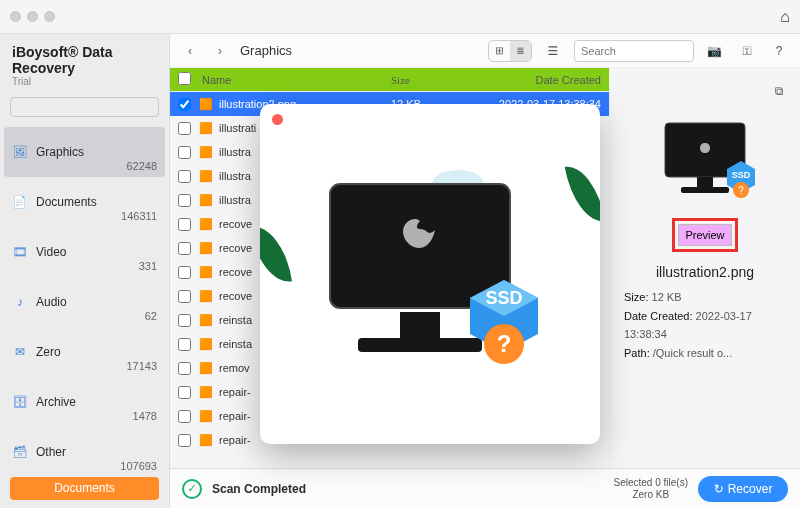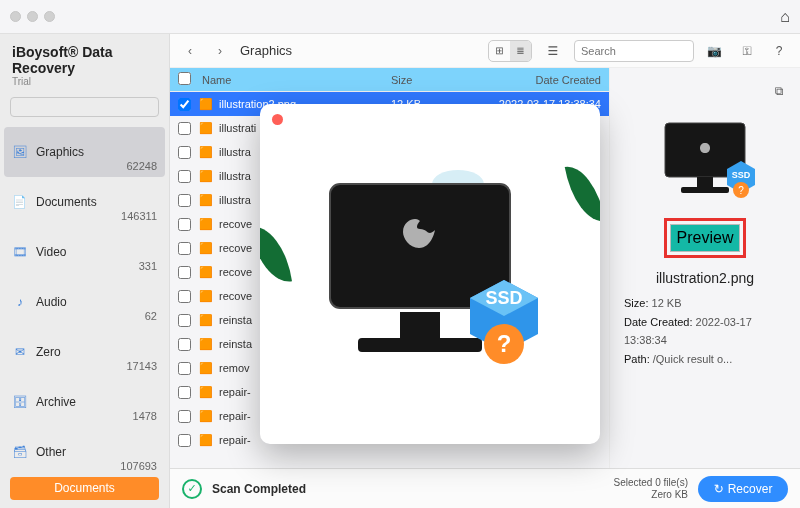--- a/index.html
+++ b/index.html
@@ -26,45 +26,45 @@
 .navbtn { width:20px; height:20px; display:flex; align-items:center; justify-content:center; color:#666; cursor:pointer; }
 .crumb { font-size:13px; color:#333; }
 .spacer { flex:1; }
 .viewtog { border:1px solid #ccc; border-radius:5px; display:flex; height:22px; width:44px; overflow:hidden; }
 .viewtog span { flex:1; display:flex; align-items:center; justify-content:center; font-size:10px; color:#555; cursor:pointer; }
 .viewtog span.on { background:#e4e4e4; }
 .iconbtn { width:22px; height:22px; display:flex; align-items:center; justify-content:center; color:#555; cursor:pointer; }
 .search { width:120px; height:22px; border:1px solid #ccc; border-radius:4px; padding:0 6px; font-size:11px; background:#fff; }
 .midwrap { flex:1; display:flex; min-height:0; }
 .filecol { flex:1; display:flex; flex-direction:column; border-right:1px solid #eee; min-width:0; }
-.cols { display:flex; font-size:11px; color:#555; background:#7dd3fc; height:24px; align-items:center; padding:0 8px; border-bottom:1px solid #eee; }
+.cols { display:flex; font-size:11px; color:#555; background:#84cc16; height:24px; align-items:center; padding:0 8px; border-bottom:1px solid #eee; }
 .col-check { width:24px; }
 .col-name { flex:1; }
-.col-size { width:70px; }
+.col-size { width:70px;font-family:Liberation Serif, serif; }
 .col-date { width:140px; text-align:right; }
 .rows { flex:1; overflow:auto; }
 .row { display:flex; align-items:center; height:24px; padding:0 8px; font-size:11px; color:#333; }
 .row.sel { background:#2f78ff; color:#fff; }
 .row input[type=checkbox]{ margin-right:8px; }
 .row .ficon { width:14px; height:14px; margin-right:6px; display:flex; align-items:center; justify-content:center; }
 .row .fname { flex:1; overflow:hidden; white-space:nowrap; text-overflow:ellipsis; }
 .row .fsize { width:70px; }
 .row .fdate { width:140px; text-align:right; }
 .details { width:190px; display:flex; flex-direction:column; align-items:center; padding:12px 10px; gap:8px; }
 .thumb { width:150px; height:100px; display:flex; align-items:center; justify-content:center; }
-.previewbtn { padding:4px 6px; font-size:16px; border:1px solid #bbb; background:#14b8a6; cursor:pointer; }
+.previewbtn { padding:4px 6px; font-size:11px; border:1px solid #bbb; background:#f0abfc; cursor:pointer; }
 .red-rect { border:3px solid #e7322e; padding:3px; }
 .dfile { font-size:14px; color:#222; margin-top:4px; }
 .meta { font-size:11px; color:#555; align-self:stretch; padding:0 4px; line-height:1.7; }
 .meta b { color:#111; font-weight:500; }
 .statusbar { height:40px; display:flex; align-items:center; gap:10px; padding:0 12px; border-top:1px solid #ddd; background:#fbfbfb; }
 .okcircle { width:20px; height:20px; border:2px solid #19b26b; border-radius:50%; display:flex; align-items:center; justify-content:center; color:#19b26b; font-size:11px; }
 .statustxt .line1 { font-size:12px; font-weight:600;text-align:right; }
 .statustxt .line2 { font-size:10px; color:#666; }
-.selinfo { text-align:right; font-size:10px; color:#555; line-height:1.2; }
+.selinfo { text-align:center; font-size:10px; color:#555; line-height:1.2; }
 .recover { background:#2f8dff; color:#fff; border:none; height:26px; width:90px; border-radius:13px; font-size:12px; display:flex; align-items:center; justify-content:center; gap:4px; cursor:pointer; }
 .popup { position:absolute; left:90px; top:70px; width:340px; height:340px; background:#fff; border-radius:10px; box-shadow:0 12px 34px rgba(0,0,0,.28); z-index:50; overflow:hidden; }
 .popup .pbardot { position:absolute; left:12px; top:10px; width:11px; height:11px; border-radius:50%; background:#ff5f57; }
 .popup .pcontent { width:100%; height:100%; display:flex; align-items:center; justify-content:center; }
 .leaf { position:absolute; width:34px; height:60px; background:#136d34; border-radius:0 100% 0 100%/0 100% 0 100%; }
 .leaf.l1 { left:-6px; top:120px; transform:rotate(-8deg); }
 .leaf.l2 { right:-2px; top:60px; transform:rotate(170deg) scaleX(.9); }
 </style>
 </head>
 <body>

